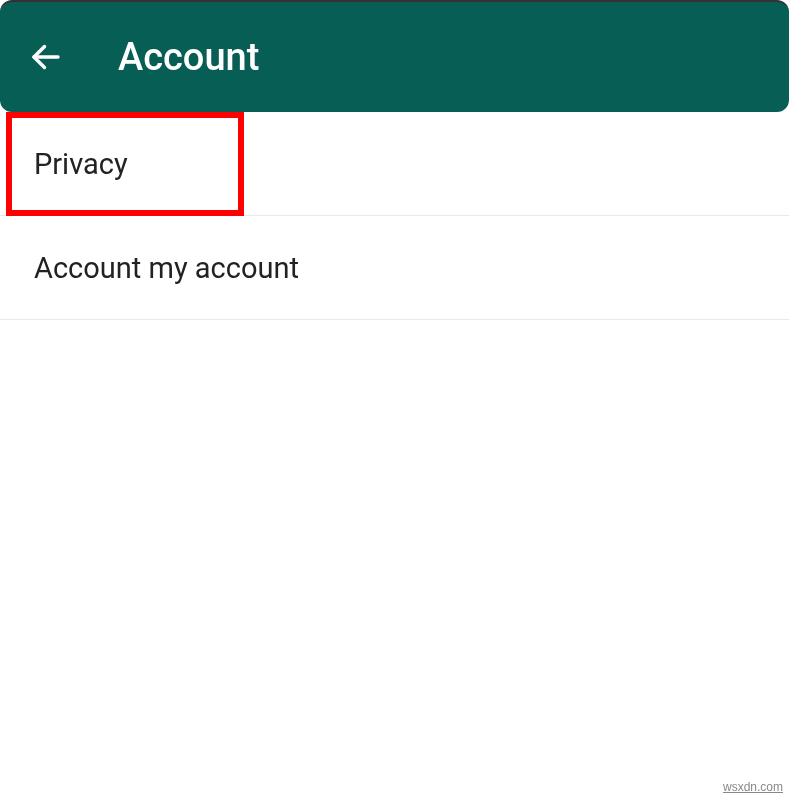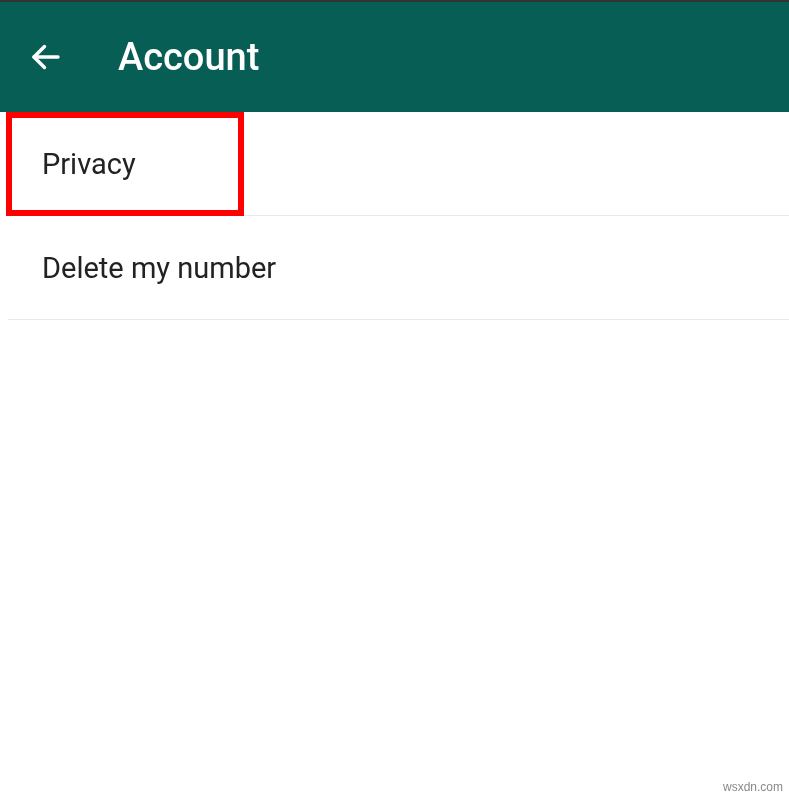--- a/index.html
+++ b/index.html
@@ -14,41 +14,41 @@
       background: #ffffff;
       position: relative;
     }
     .app-bar {
       background: #075E54;
       height: 112px;
       display: flex;
       align-items: center;
       padding-left: 28px;
       border-top: 2px solid #333;
+      border-radius: 12px;
     }
     .back-icon {
       color: #ffffff;
       display: flex;
       align-items: center;
       justify-content: center;
       margin-right: 54px;
       cursor: pointer;
     }
     .back-icon svg {
       width: 36px;
       height: 36px;
     }
     .app-title {
       color: #ffffff;
       font-size: 38px;
       font-weight: 500;
     }
     .list {
       background: #ffffff;
-      margin-left: 8px;
     }
     .list-item {
       height: 104px;
       display: flex;
       align-items: center;
       padding-left: 34px;
       border-bottom: 1px solid #e9e9e9;
       cursor: pointer;
     }
     .list-item-label {
@@ -65,39 +65,40 @@
       border: 6px solid #ff0000;
       pointer-events: none;
     }
     .watermark {
       position: absolute;
       bottom: 6px;
       right: 6px;
       font-size: 12px;
       color: #888888;
       font-family: Arial, sans-serif;
+      text-decoration: underline;
     }
   </style>
 </head>
 <body>
 
 <div class="app-bar">
   <div class="back-icon">
     <svg viewBox="0 0 24 24" fill="none" stroke="currentColor" stroke-width="2.3" stroke-linecap="round" stroke-linejoin="round">
       <line x1="20" y1="12" x2="4" y2="12"></line>
       <polyline points="11 5 4 12 11 19"></polyline>
     </svg>
   </div>
   <div class="app-title">Account</div>
 </div>
 
 <div class="list">
   <div class="list-item">
     <span class="list-item-label">Privacy</span>
   </div>
   <div class="list-item">
-    <span class="list-item-label">Delete my number</span>
+    <span class="list-item-label">Account my account</span>
   </div>
 </div>
 
 <div class="highlight-box"></div>
 
 <div class="watermark">wsxdn.com</div>
 
 </body></html>

